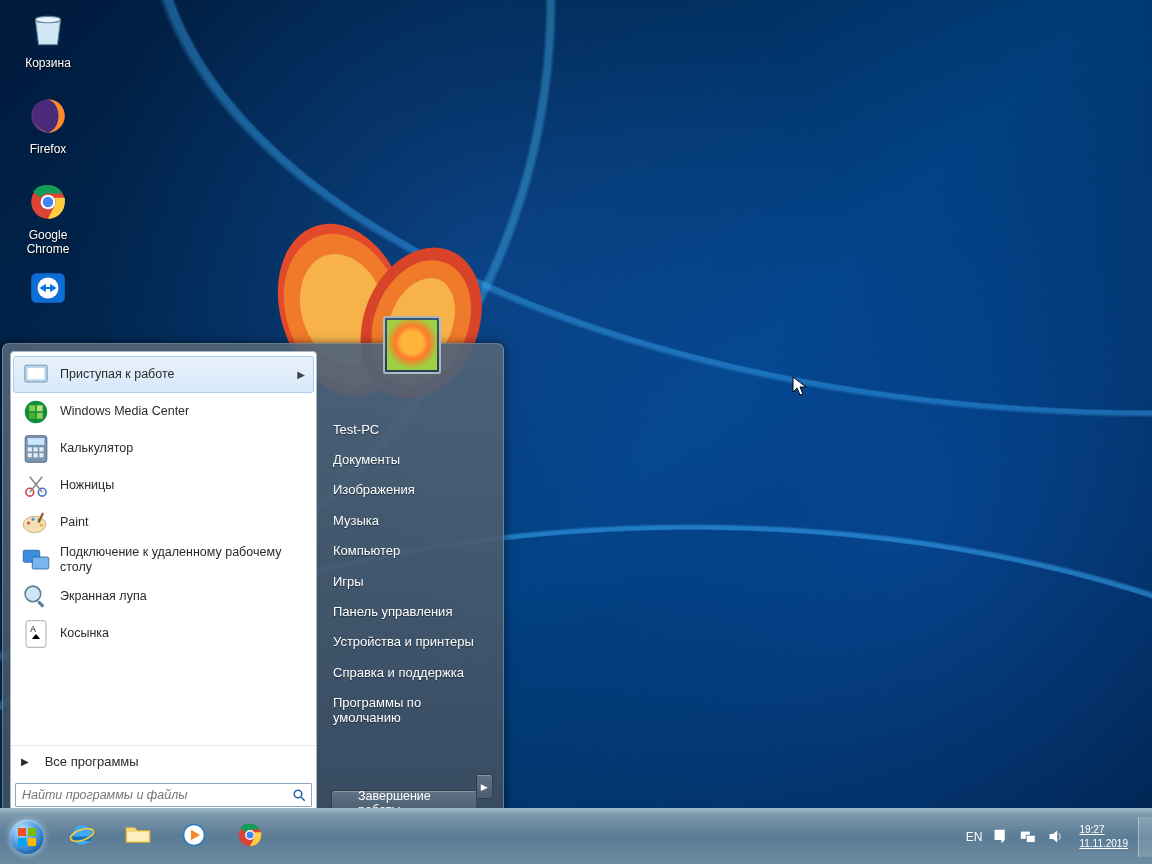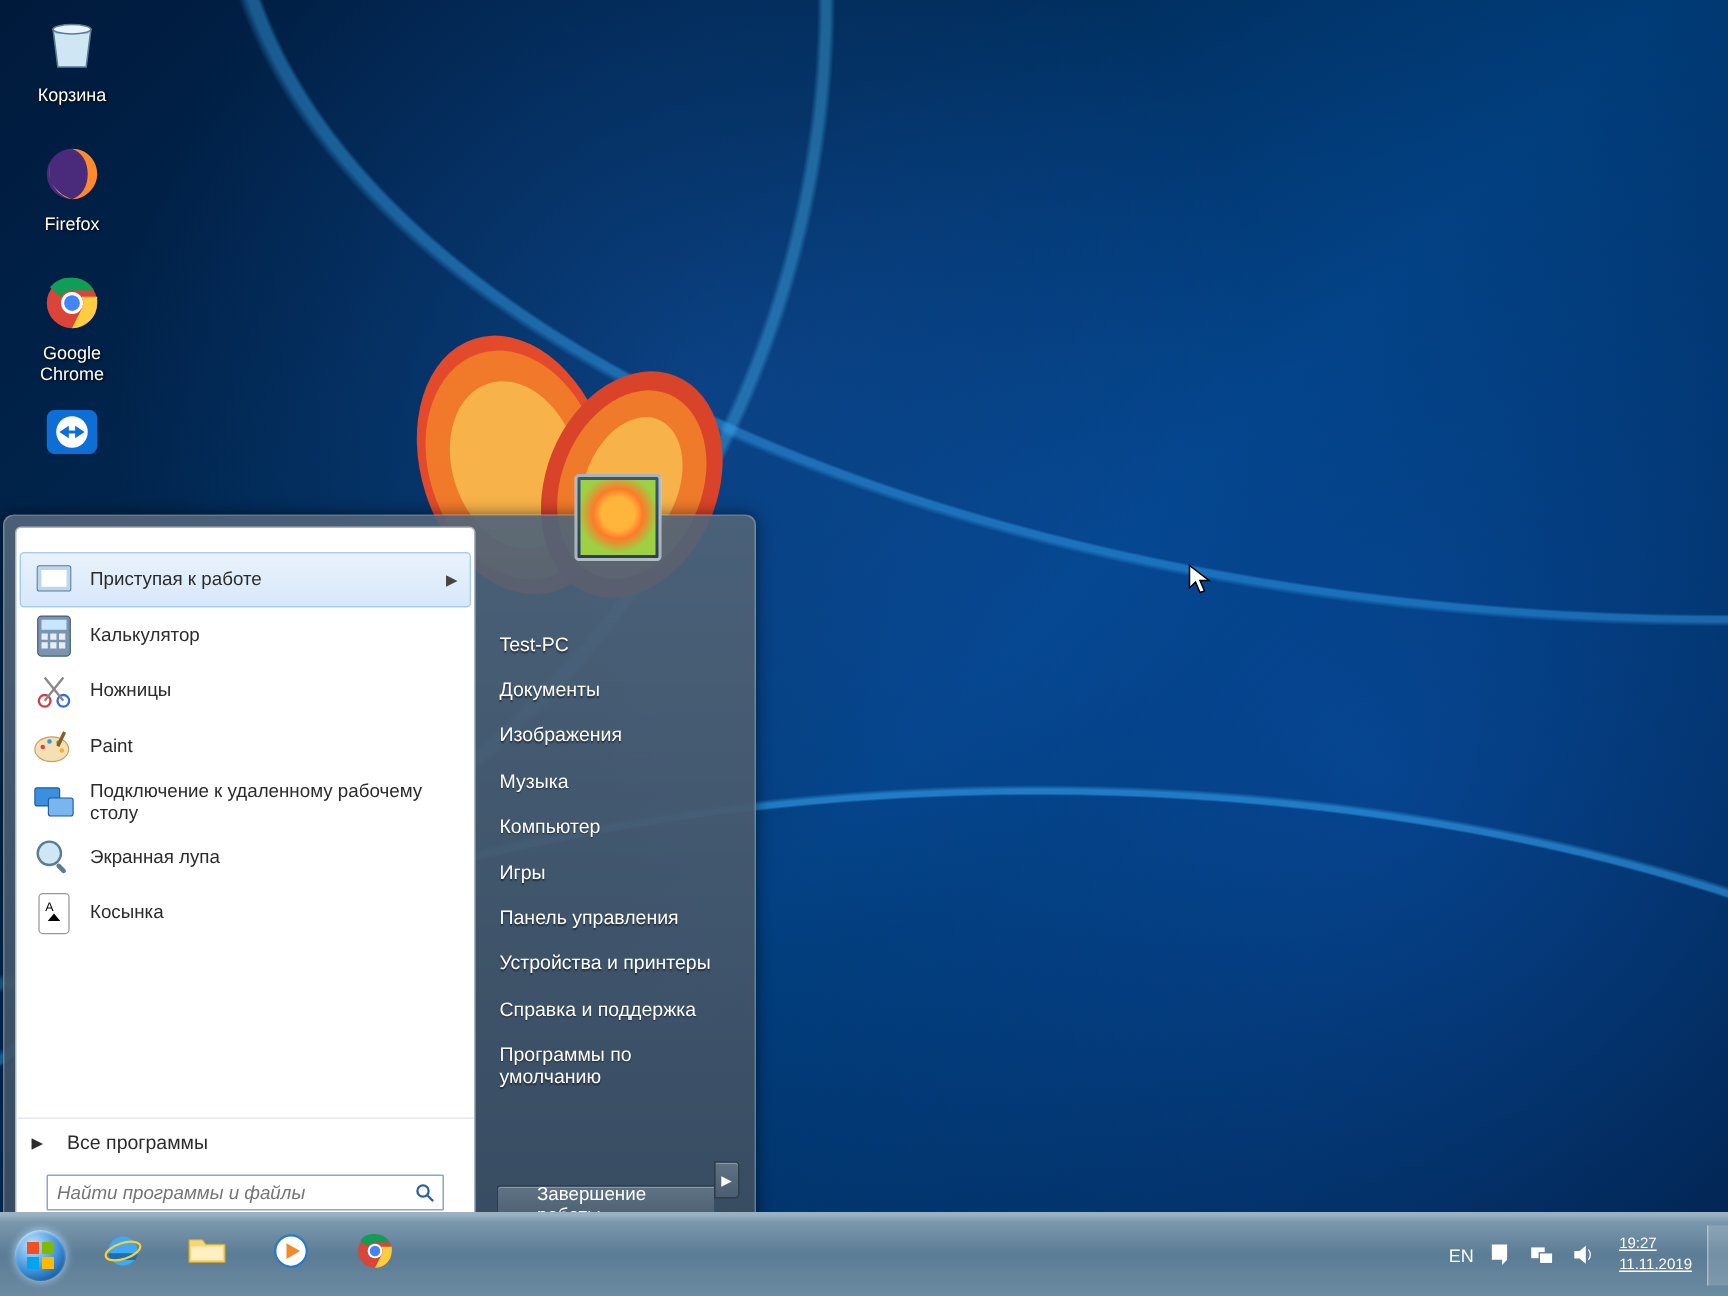--- a/index.html
+++ b/index.html
@@ -36,32 +36,32 @@
     border-radius: 7px; box-shadow: 0 0 10px rgba(0,0,0,0.5);
     background: linear-gradient(180deg, rgba(80,100,120,0.92), rgba(60,78,96,0.92));
     border: 1px solid rgba(255,255,255,0.25);
     display: flex;
   }
   .start-left {
     width: 307px; margin: 7px 0 7px 7px; background: #fff; border-radius: 4px;
     display: flex; flex-direction: column;
     border: 1px solid #aab6c2;
   }
-  .start-programs { flex: 1; padding-top: 16px; overflow:hidden;}
+  .start-programs { flex: 1; padding-top: 4px; overflow:hidden;}
   .prog-item {
     display:flex; align-items:center; height:37px; padding:0 8px 0 6px; cursor:pointer;
     border:1px solid transparent; margin:0 2px;
   }
   .prog-item.hl { background: linear-gradient(#e9f2fb,#d7e8fa); border:1px solid #a8cdf0; border-radius:3px;}
   .prog-item .picon { width:32px; height:32px; display:flex; align-items:center; justify-content:center; margin-right:8px;}
   .prog-item .plabel { font-size:12.5px; color:#2b2b2b; flex:1; line-height:15px;}
   .prog-item .arrow { font-size:10px; color:#444; }
   .all-programs { display:flex; align-items:center; padding: 8px 10px; font-size:13px; color:#2b2b2b; border-top:1px solid #e5e9ef; cursor:pointer;}
   .all-programs .tri { margin-right:16px; font-size:10px;}
-  .search-row { padding:6px 20px 8px;}
+  .search-row { padding:6px 4px 8px;}
   .search-box { display:flex; align-items:center; border:1px solid #8da6c1; background:#fff; height:24px; border-radius:1px;}
   .search-box input { flex:1; border:0; outline:0; padding:0 6px; font-size:12.5px; font-style:italic; color:#777; background:transparent;}
   .search-box .sicon { width:24px; display:flex; justify-content:center; color:#2a5fa0;}
 
   .start-right { flex:1; padding: 8px 10px 8px 14px; display:flex; flex-direction:column; color:#fff; }
   .user-pic-wrap { position:absolute; left: 380px; top:-28px; width:58px; height:58px; border:2px solid rgba(255,255,255,0.6); border-radius:3px; background:linear-gradient(#3a5870,#2b4054); padding:2px;}
   .user-pic { width:100%; height:100%; background: radial-gradient(circle at 50% 45%, #ffb43a 0 30%, #ff7a2a 45%, #9dd042 70%);}
   .right-links { margin-top: 62px; }
   .right-link { font-size:13px; color:#fff; padding: 7.7px 2px; cursor:pointer; text-shadow:0 1px 1px rgba(0,0,0,0.5);}
   .shutdown-row { margin-top:auto; display:flex; align-items:center; gap:0; }
@@ -163,20 +163,32 @@
       <div class="start-programs" id="prog-list">
           <div class="prog-item hl">
             <span class="picon">
               <svg width="28" height="28" viewBox="0 0 40 40">
                 <rect x="4" y="6" width="32" height="24" rx="2" fill="#bcd6ee" stroke="#5a7d96"></rect>
                 <rect x="8" y="10" width="24" height="16" fill="#fff"></rect>
               </svg>
             </span>
             <span class="plabel">Приступая к работе</span>
             <span class="arrow">▶</span>
+          </div>
+          <div class="prog-item">
+            <span class="picon">
+              <svg width="30" height="30" viewBox="0 0 40 40">
+                <circle cx="20" cy="20" r="15" fill="#0f8f3a"></circle>
+                <rect x="11" y="11" width="8" height="8" fill="#7fd04a"></rect>
+                <rect x="21" y="11" width="8" height="8" fill="#b6e07a"></rect>
+                <rect x="11" y="21" width="8" height="8" fill="#4ab03a"></rect>
+                <rect x="21" y="21" width="8" height="8" fill="#8fd05a"></rect>
+              </svg>
+            </span>
+            <span class="plabel">Windows Media Center</span>
           </div>
           <div class="prog-item">
             <span class="picon">
               <svg width="26" height="30" viewBox="0 0 30 36">
                 <rect x="2" y="2" width="26" height="32" rx="3" fill="#7a95b0" stroke="#4a5d74"></rect>
                 <rect x="5" y="5" width="20" height="8" fill="#c8e6ff"></rect>
                 <rect x="5" y="16" width="5" height="5" fill="#e6edf4"></rect>
                 <rect x="12" y="16" width="5" height="5" fill="#e6edf4"></rect>
                 <rect x="19" y="16" width="5" height="5" fill="#e6edf4"></rect>
                 <rect x="5" y="23" width="5" height="5" fill="#e6edf4"></rect>

